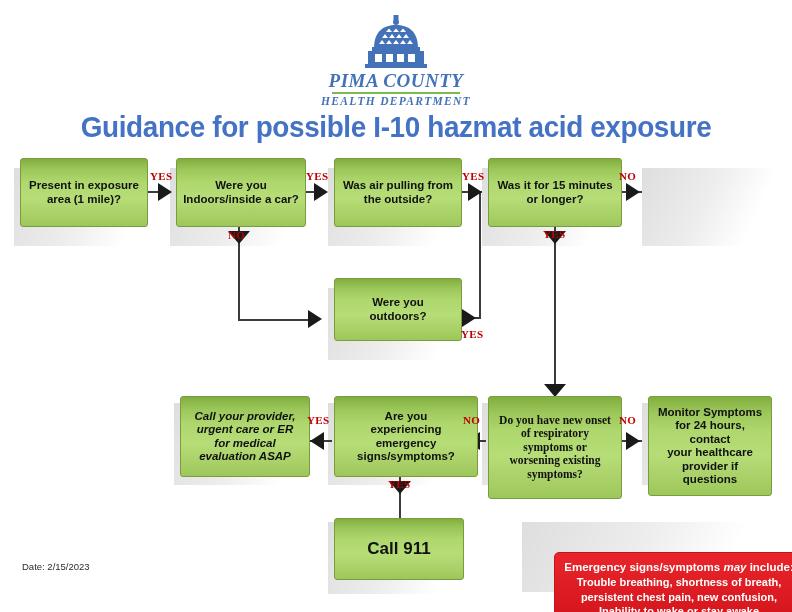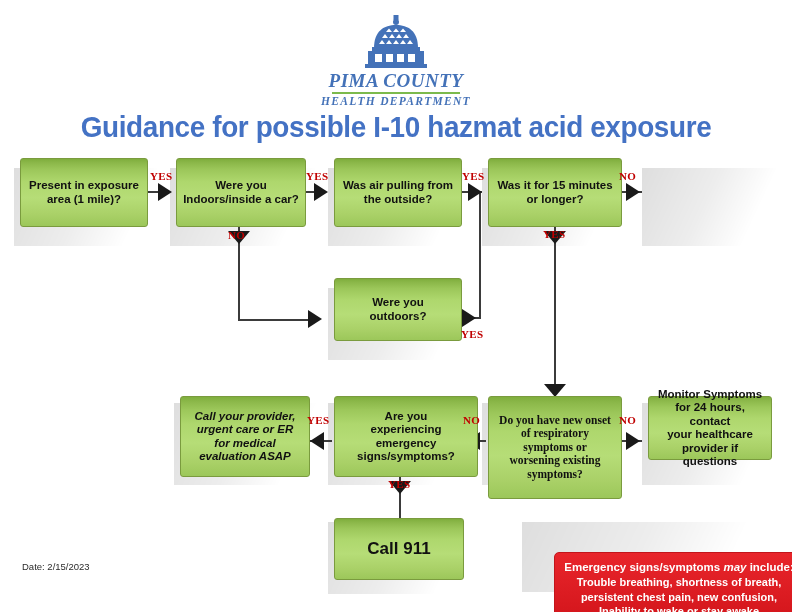--- a/index.html
+++ b/index.html
@@ -265,21 +265,21 @@
     <span class="txt">Was it for 15 minutes<br>or longer?</span>
   </div>
 
   <div class="node" style="left:334px; top:278px; width:128px; height:63px;">
     <span class="txt">Were you<br>outdoors?</span>
   </div>
 
   <div class="node" style="left:488px; top:396px; width:134px; height:103px;font-family:Liberation Serif, serif;">
     <span class="txt">Do you have new onset<br>of respiratory<br>symptoms or<br>worsening existing<br>symptoms?</span>
   </div>
-  <div class="node" style="left:648px; top:396px; width:124px; height:64px;">
+  <div class="node" style="left:648px; top:396px; width:124px; height:100px;">
     <span class="txt">Monitor Symptoms<br>for 24 hours, contact<br>your healthcare<br>provider if questions</span>
   </div>
   <div class="node" style="left:334px; top:396px; width:144px; height:81px;">
     <span class="txt">Are you<br>experiencing<br>emergency<br>signs/symptoms?</span>
   </div>
   <div class="node" style="left:180px; top:396px; width:130px; height:81px;font-style:italic;">
     <span class="txt">Call your provider,<br>urgent care or ER<br>for medical<br>evaluation ASAP</span>
   </div>
   <div class="node big" style="left:334px; top:518px; width:130px; height:62px;">
     <span class="txt">Call 911</span>

